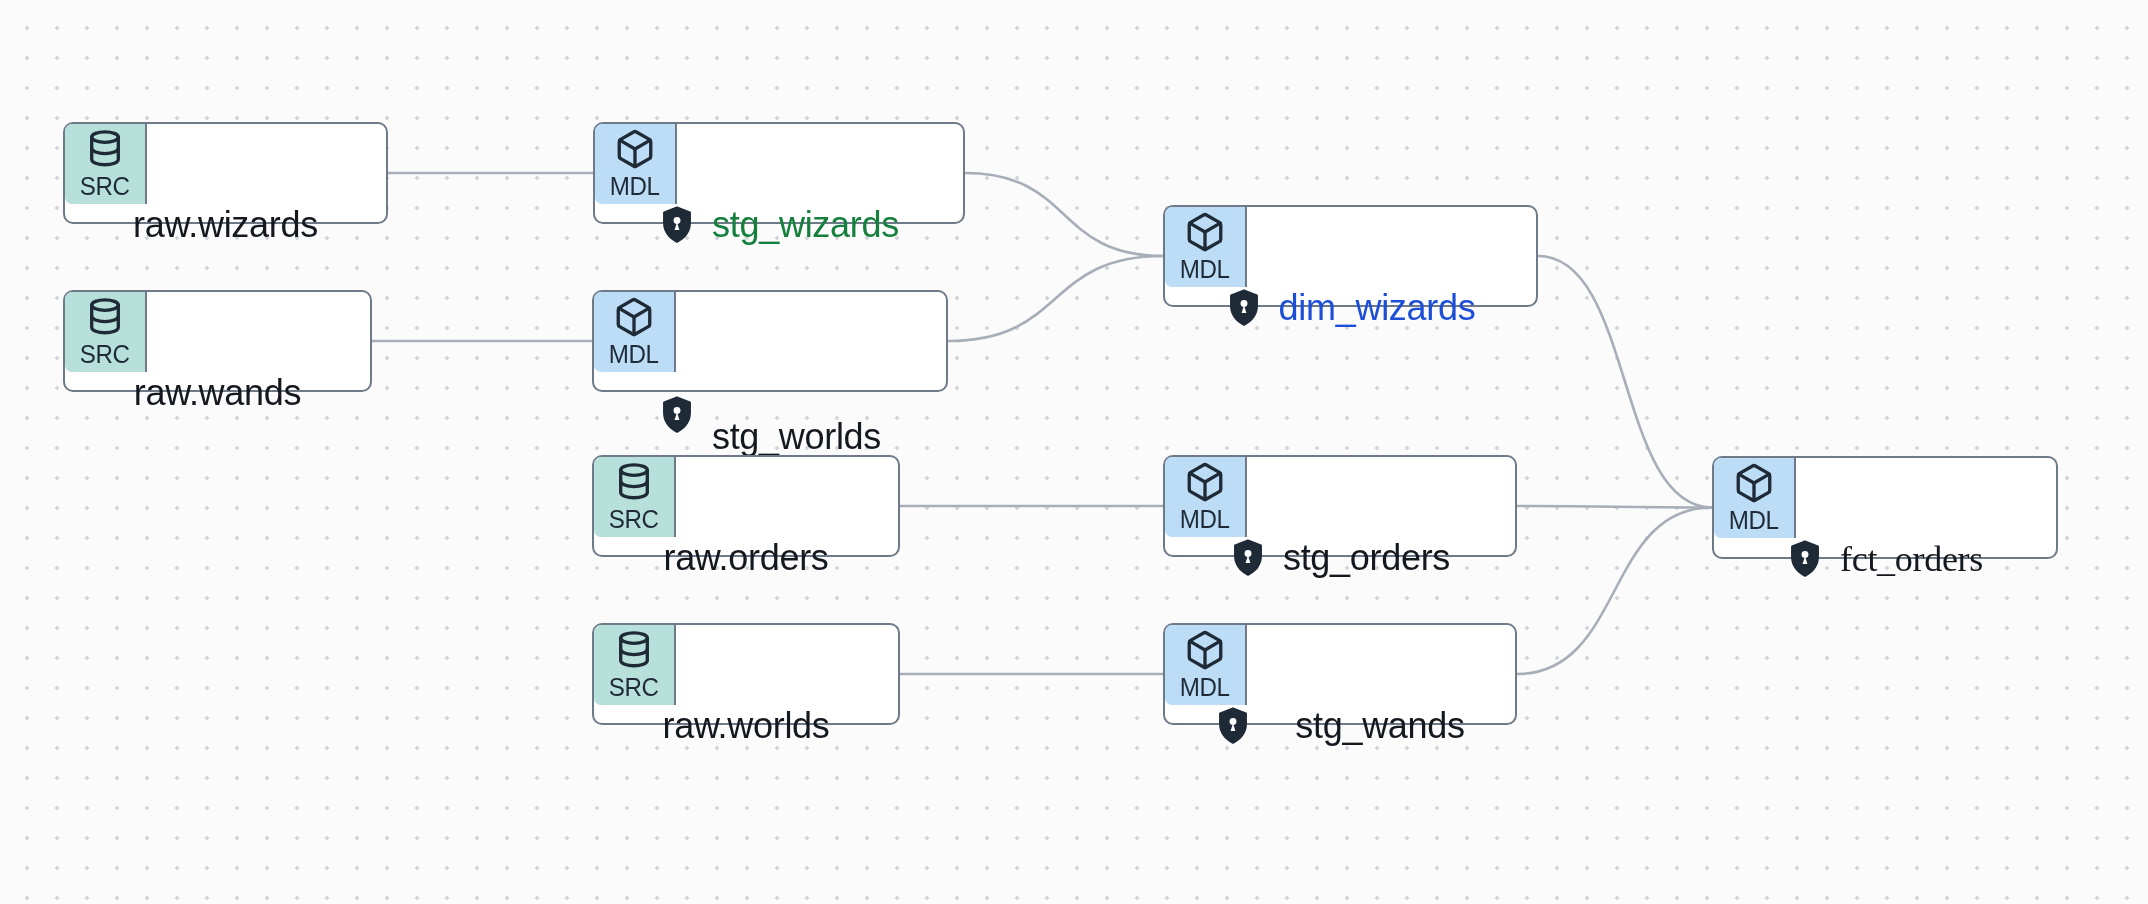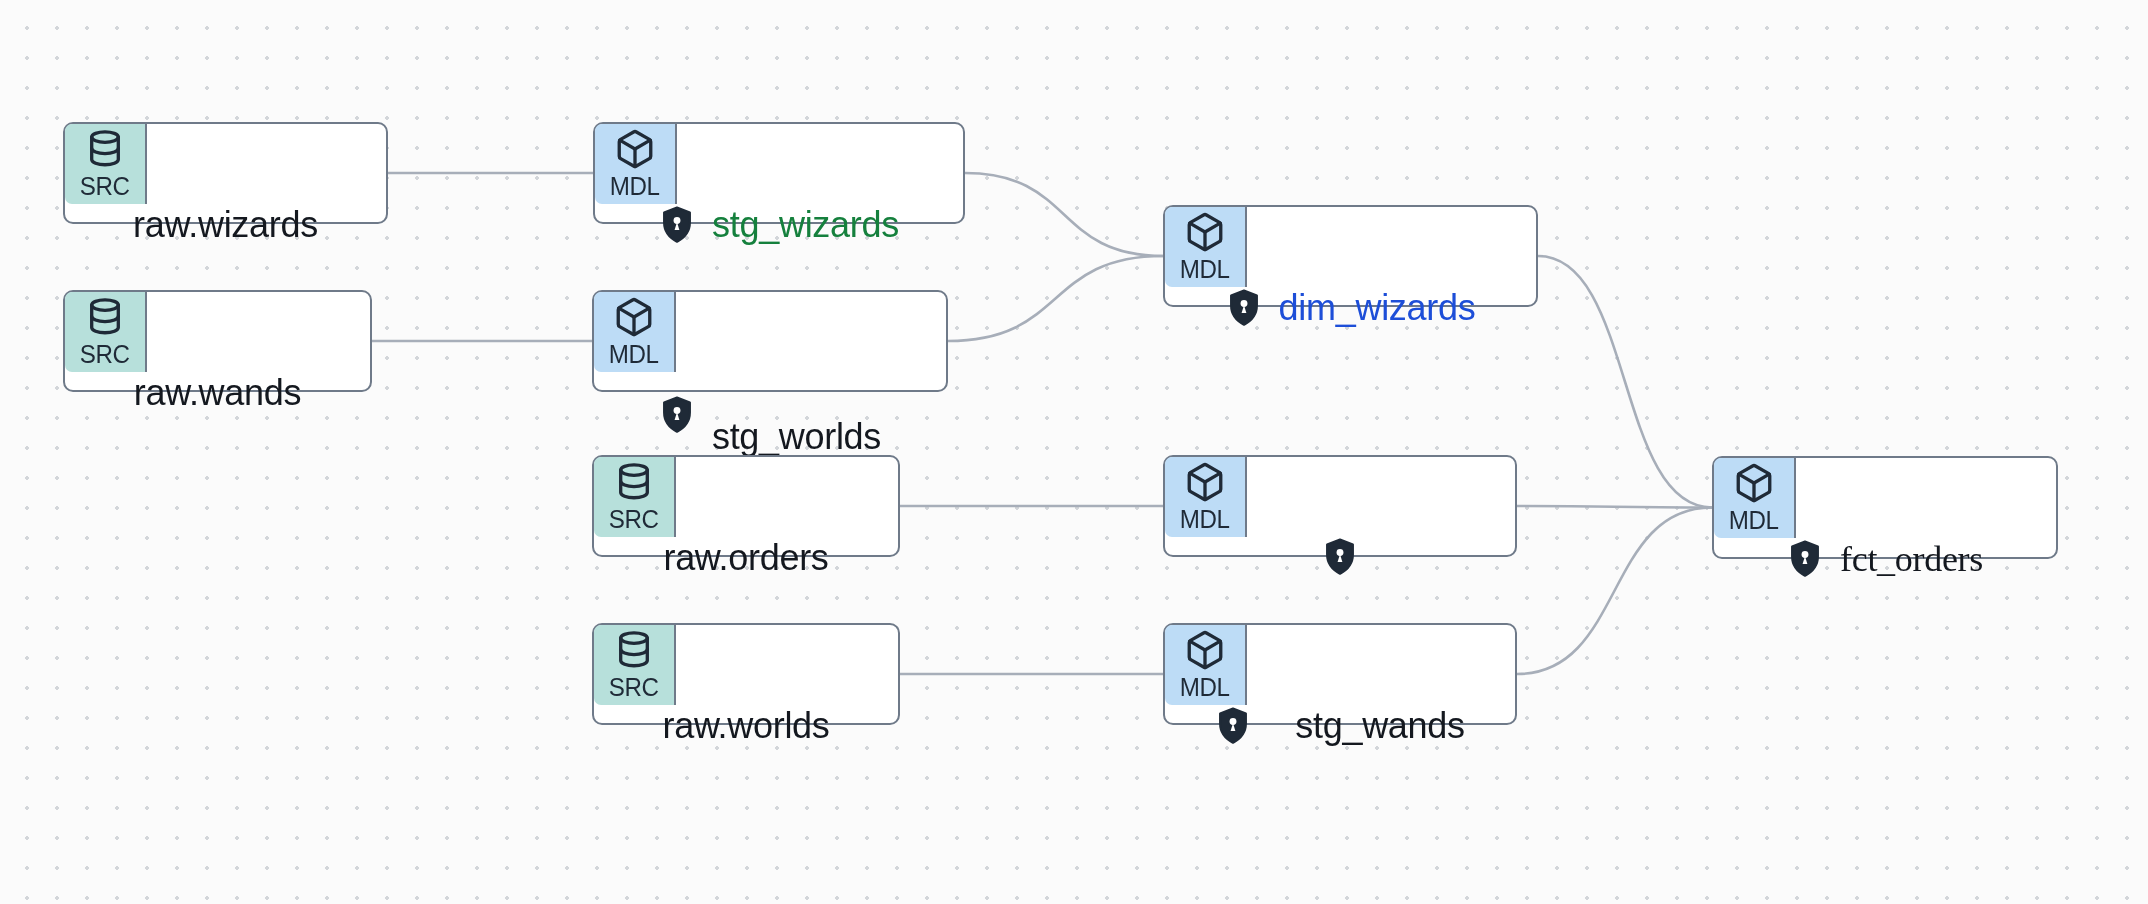--- a/index.html
+++ b/index.html
@@ -228,20 +228,21 @@
       <span class="badge-label" style="color: rgb(31, 42, 55);">MDL</span>
     </div>
     <div class="node-body">
           <span class="shield-icon">
             <svg viewBox="0 0 24 26" fill="none">
               <path d="M12 1.4 L20.6 4.7 V11.4 C20.6 17.5 17 21.6 12 24.2 C7 21.6 3.4 17.5 3.4 11.4 V4.7 Z" fill="#1f2a37" stroke="#1f2a37" stroke-width="1.4" stroke-linejoin="round"></path>
               <circle cx="12" cy="10" r="2.3" fill="#ffffff"></circle>
               <path d="M12 11.2 L10.4 16.4 H13.6 Z" fill="#ffffff"></path>
             </svg>
           </span>
+      <span class="node-label" style="color: rgb(20, 24, 31);">stg_orders</span>
     </div>
   </div>
       <div class="node" style="left: 1712px; top: 456px; width: 346px; height: 103px; border-color: rgb(111, 122, 137);">
     <div class="badge" style="background: rgb(189, 220, 246); border-right-color: rgb(111, 122, 137);">
       <span class="badge-icon">
             <svg viewBox="0 0 24 24" fill="none" stroke="#1f2a37" stroke-width="1.9" stroke-linecap="round" stroke-linejoin="round">
               <path d="M21 16.1V7.9a1.6 1.6 0 0 0-.8-1.39l-7.4-4.25a1.6 1.6 0 0 0-1.6 0L3.8 6.51A1.6 1.6 0 0 0 3 7.9v8.2a1.6 1.6 0 0 0 .8 1.39l7.4 4.25a1.6 1.6 0 0 0 1.6 0l7.4-4.25a1.6 1.6 0 0 0 .8-1.39z"></path>
               <polyline points="3.3 6.95 12 12 20.7 6.95"></polyline>
               <line x1="12" y1="22.1" x2="12" y2="12"></line>
             </svg>

